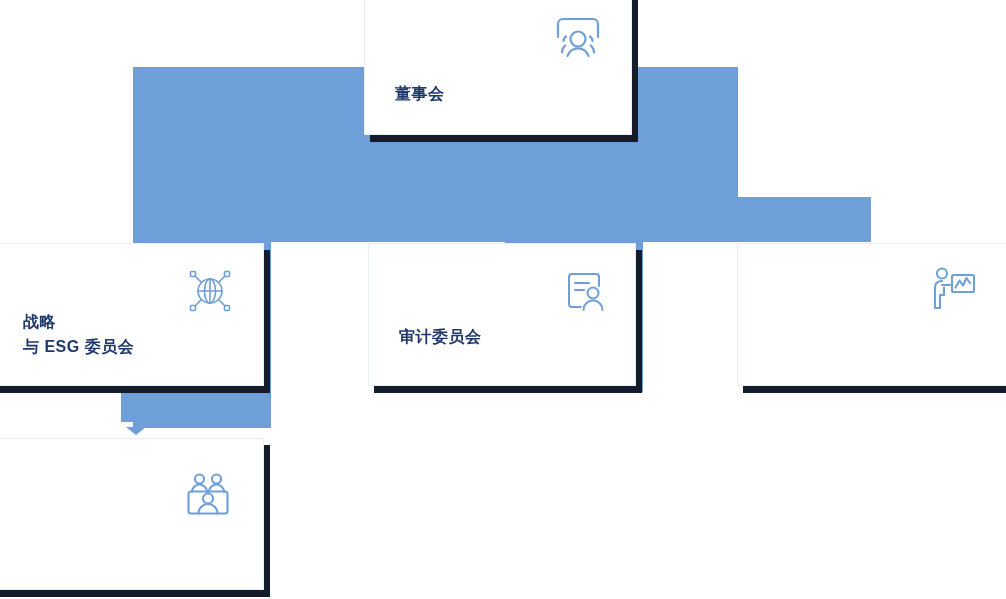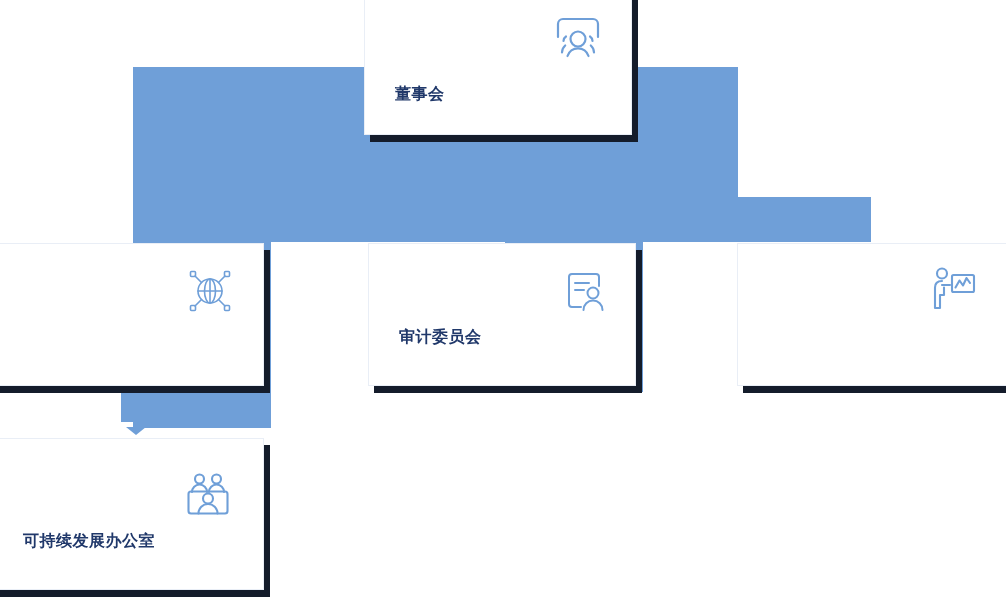--- a/index.html
+++ b/index.html
@@ -89,20 +89,22 @@
         <path d="M16.5 16.5 10 10"></path>
         <path d="M33.5 16.5 40 10"></path>
         <path d="M16.5 33.5 10 40"></path>
         <path d="M33.5 33.5 40 40"></path>
         <rect x="5.5" y="5.5" width="5" height="5" rx="1"></rect>
         <rect x="39.5" y="5.5" width="5" height="5" rx="1"></rect>
         <rect x="5.5" y="39.5" width="5" height="5" rx="1"></rect>
         <rect x="39.5" y="39.5" width="5" height="5" rx="1"></rect>
       </svg>
     </span>
+    <span class="label">战略
+与 ESG 委员会</span>
   </div>
 
   <div class="card" id="card-audit">
     <span class="ico">
       <svg width="48" height="48" viewBox="0 0 48 48" fill="none" stroke="#6f9fd8" stroke-width="2" stroke-linecap="round" stroke-linejoin="round">
         <path d="M38 18V9a3 3 0 0 0-3-3H11a3 3 0 0 0-3 3v27a3 3 0 0 0 3 3h9"></path>
         <path d="M14 15h14"></path>
         <path d="M14 22h9"></path>
         <circle cx="32" cy="25" r="5.5"></circle>
         <path d="M22.5 42a9.5 9.5 0 0 1 19 0"></path>
@@ -128,16 +130,15 @@
       <svg width="50" height="50" viewBox="0 0 50 50" fill="none" stroke="#6f9fd8" stroke-width="2.1" stroke-linecap="round" stroke-linejoin="round">
         <circle cx="16.5" cy="8" r="4.5"></circle>
         <circle cx="33.5" cy="8" r="4.5"></circle>
         <path d="M9 21a7.5 7.5 0 0 1 15 0"></path>
         <path d="M26 21a7.5 7.5 0 0 1 15 0"></path>
         <rect x="5.5" y="20.5" width="39" height="22" rx="2.5"></rect>
         <circle cx="25" cy="27.5" r="5"></circle>
         <path d="M15.5 42.5a9.5 9.5 0 0 1 19 0"></path>
       </svg>
     </span>
-    <span class="label">可持续发展办公室</span>
   </div>
 
 </div>
 
 </body></html>

